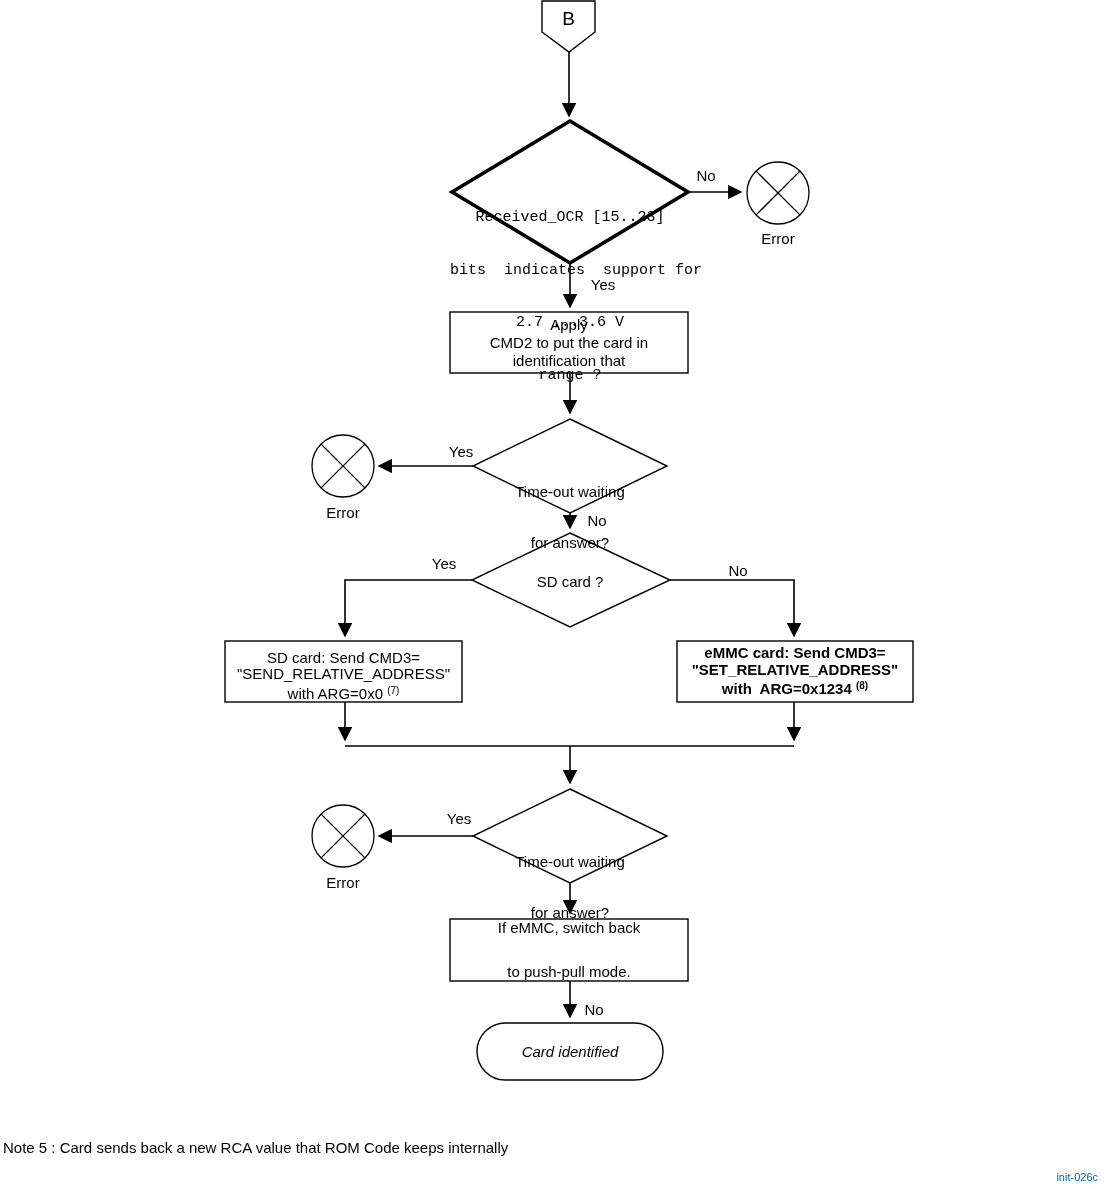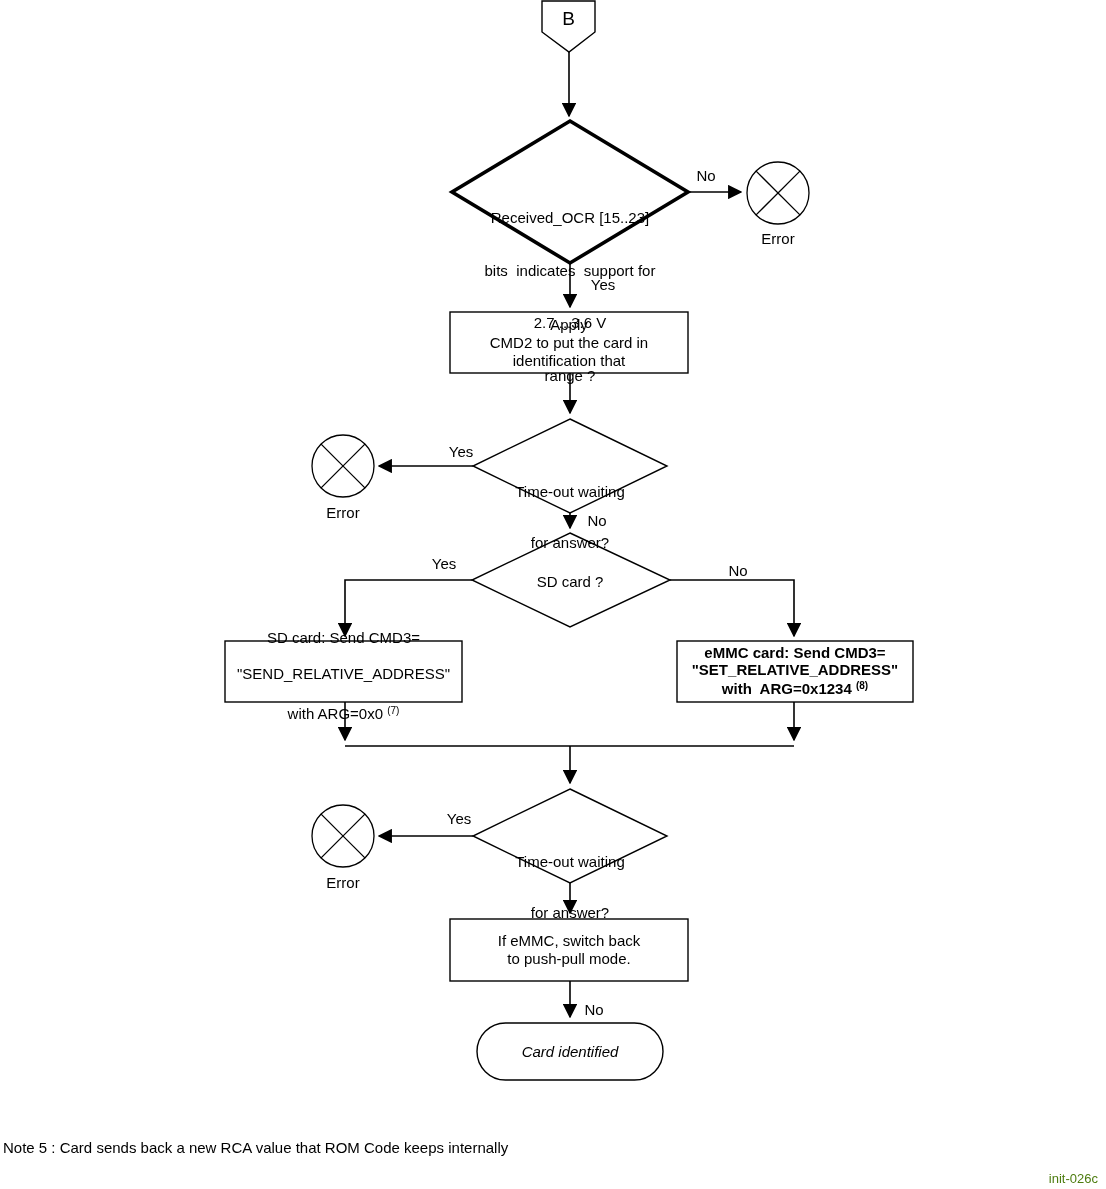--- a/index.html
+++ b/index.html
@@ -19,21 +19,21 @@
   .lines18{line-height:18px;}
   .lines175{line-height:17.5px;}
   .lines165{line-height:16.5px;}
   .note-sup{font-size:10px;vertical-align:5px;}
   .notes{
     position:absolute;left:3px;top:1105px;font-size:15px;line-height:17px;
     text-align:left;white-space:pre;color:#000;
   }
   .figid{
     position:absolute;left:998px;top:1171px;width:100px;text-align:right;
-    font-size:13px;color:#4d7c0f;
+    font-size:11px;color:#0369a1;
   }
   .blabel{font-size:19px;}
 </style>
 </head>
 <body>
 
 <div class="stage">
 
   <svg width="1106" height="1189" viewBox="0 0 1106 1189">
     <defs>
@@ -92,58 +92,58 @@
     </g>
     <g stroke="#000" stroke-width="1.3" fill="#fff">
       <circle cx="343" cy="836" r="31"></circle>
       <line x1="321.1" y1="814.1" x2="364.9" y2="857.9"></line>
       <line x1="364.9" y1="814.1" x2="321.1" y2="857.9"></line>
     </g>
   </svg>
 
   <div class="lbl blabel" style="left:542px;top:10px;width:53px;">B</div>
 
-  <div class="lbl lines175" style="left:450px;top:174px;width:240px;">
+  <div class="lbl lines175" style="left:450px;top:174px;width:240px;font-family:Liberation Mono, monospace;">
     <div>Received_OCR [15..23]</div>
     <div>bits  indicates  support for</div>
     <div>2.7 ...3.6 V</div>
     <div>range ?</div>
   </div>
 
   <div class="lbl boxlbl lines18" style="left:450px;top:312px;width:238px;height:61px;">
     <div>Apply</div>
     <div>CMD2 to put the card in</div>
     <div>identification that</div>
   </div>
 
   <div class="lbl" style="left:472px;top:449px;width:196px;">
     <div>Time-out waiting</div>
     <div>for answer?</div>
   </div>
 
   <div class="lbl" style="left:472px;top:573px;width:196px;">SD card ?</div>
 
-  <div class="lbl boxlbl lines165" style="left:225px;top:641px;width:237px;height:70px;gap:20px;">
+  <div class="lbl boxlbl lines165" style="left:225px;top:641px;width:237px;height:70px;">
     <div>SD card: Send CMD3=</div>
     <div>"SEND_RELATIVE_ADDRESS"</div>
     <div><span>with ARG=0x0 </span><sup class="note-sup">(7)</sup></div>
   </div>
 
   <div class="lbl boxlbl lines165" style="left:677px;top:641px;width:236px;height:61px;font-weight:bold;">
     <div>eMMC card: Send CMD3=</div>
     <div>"SET_RELATIVE_ADDRESS"</div>
     <div><span>with  ARG=0x1234 </span><sup class="note-sup">(8)</sup></div>
   </div>
 
   <div class="lbl" style="left:472px;top:819px;width:196px;">
     <div>Time-out waiting</div>
     <div>for answer?</div>
   </div>
 
-  <div class="lbl boxlbl lines18" style="left:450px;top:919px;width:238px;height:62px;">
+  <div class="lbl boxlbl lines18" style="left:450px;top:919px;width:238px;height:62px;justify-content:space-between;">
     <div>If eMMC, switch back</div>
     <div>to push-pull mode.</div>
   </div>
 
   <div class="lbl boxlbl" style="left:477px;top:1023px;width:186px;height:57px;font-style:italic;">
     <div>Card identified</div>
   </div>
 
   <div class="lbl" style="left:686px;top:167px;width:40px;">No</div>
   <div class="lbl" style="left:583px;top:276px;width:40px;">Yes</div>

